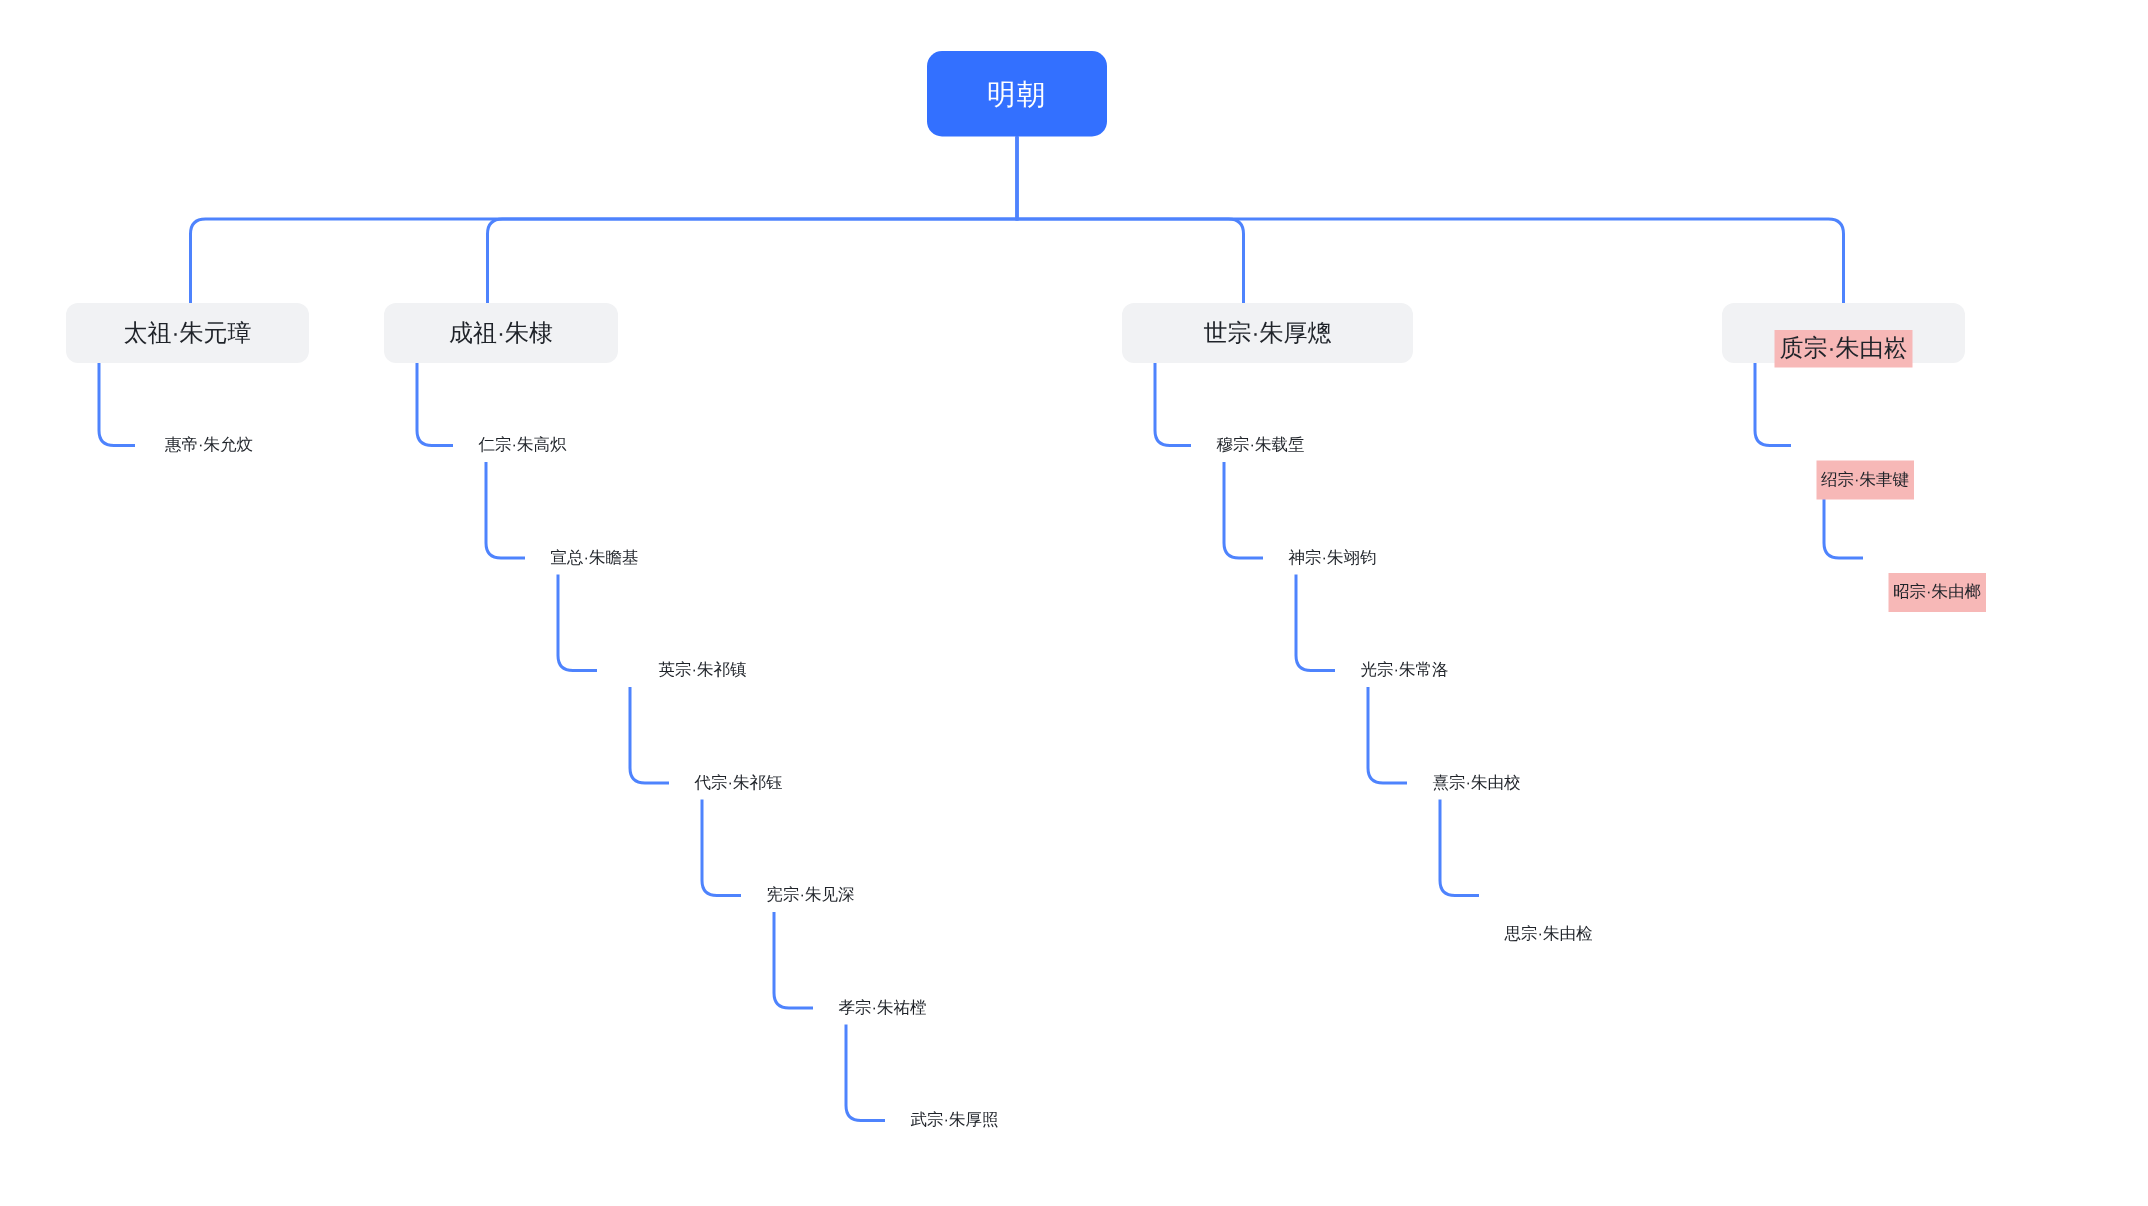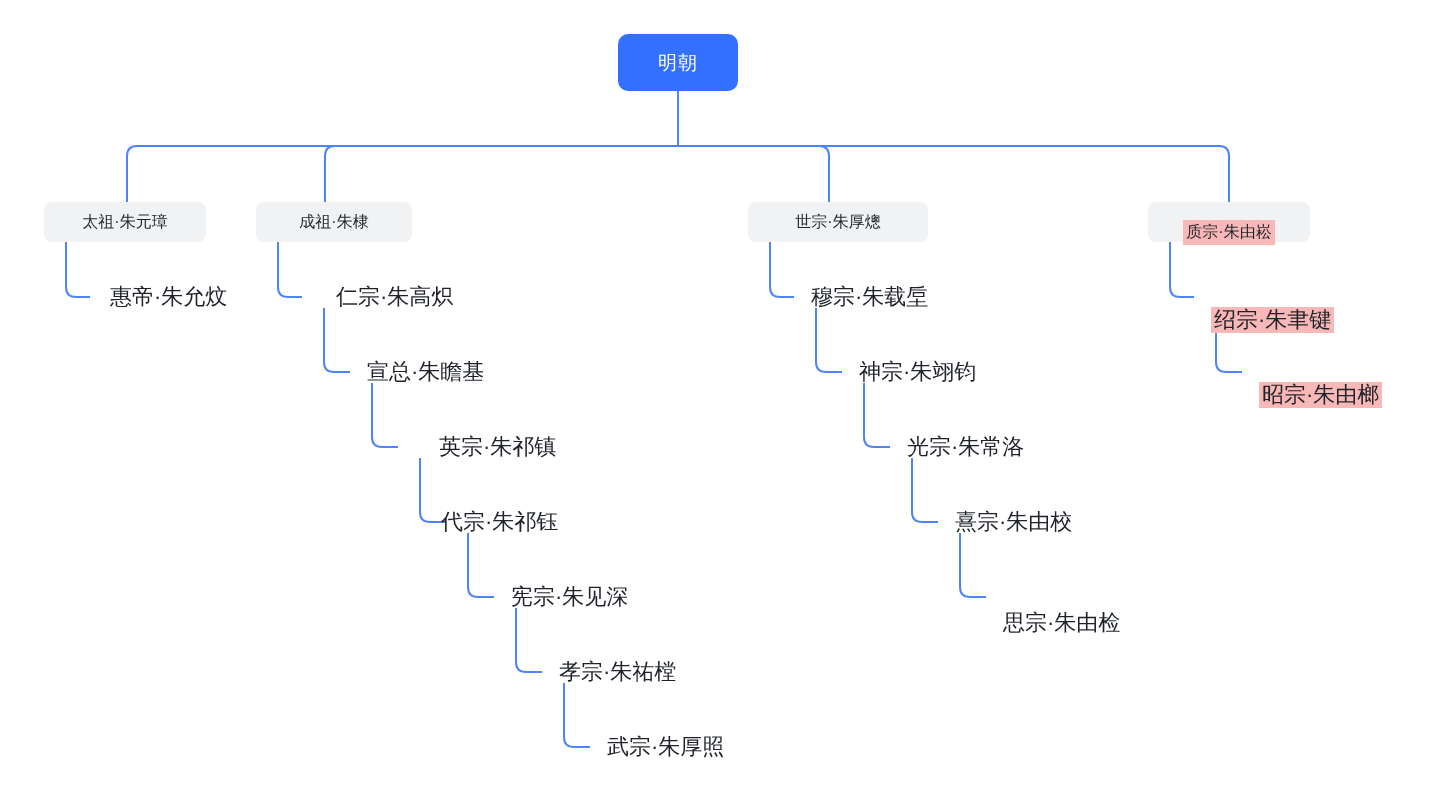--- a/index.html
+++ b/index.html
@@ -49,21 +49,21 @@
     border-radius: 8px;
     display: flex;
     align-items: center;
     justify-content: center;
     font-size: 16px;
     cursor: pointer;
     white-space: nowrap;
   }
   .child-node {
     position: absolute;
-    font-size: 22px;
+    font-size: 11px;
     line-height: 22px;
     white-space: nowrap;
     cursor: pointer;
   }
   .hl {
     background: #f7b8b7;
     padding: 2px 3px;
     margin-top: 21px;
   }
 </style>
@@ -102,33 +102,33 @@
   <div class="root-node">
     <span>明朝</span>
   </div>
 
   <div class="branch-box" style="left:44px;width:162px">
     <span>太祖·朱元璋</span>
   </div>
   <div class="branch-box" style="left:256px;width:156px">
     <span>成祖·朱棣</span>
   </div>
-  <div class="branch-box" style="left:748px;width:180px">
+  <div class="branch-box" style="left:748px;width:194px">
     <span>世宗·朱厚熜</span>
   </div>
   <div class="branch-box" style="left:1148px;width:162px">
     <span class="hl">质宗·朱由崧</span>
   </div>
 
   <div class="child-node" style="left:110px;top:286px">惠帝·朱允炆</div>
 
-  <div class="child-node" style="left:336px;top:286px">仁宗·朱高炽</div>
+  <div class="child-node" style="left:319px;top:286px">仁宗·朱高炽</div>
   <div class="child-node" style="left:367px;top:361px">宣总·朱瞻基</div>
   <div class="child-node" style="left:439px;top:436px">英宗·朱祁镇</div>
-  <div class="child-node" style="left:441px;top:511px">代宗·朱祁钰</div>
+  <div class="child-node" style="left:463px;top:511px">代宗·朱祁钰</div>
   <div class="child-node" style="left:511px;top:586px">宪宗·朱见深</div>
   <div class="child-node" style="left:559px;top:661px">孝宗·朱祐樘</div>
   <div class="child-node" style="left:607px;top:736px">武宗·朱厚照</div>
 
   <div class="child-node" style="left:811px;top:286px">穆宗·朱载垕</div>
   <div class="child-node" style="left:859px;top:361px">神宗·朱翊钧</div>
   <div class="child-node" style="left:907px;top:436px">光宗·朱常洛</div>
   <div class="child-node" style="left:955px;top:511px">熹宗·朱由校</div>
   <div class="child-node" style="left:1003px;top:612px">思宗·朱由检</div>
 

